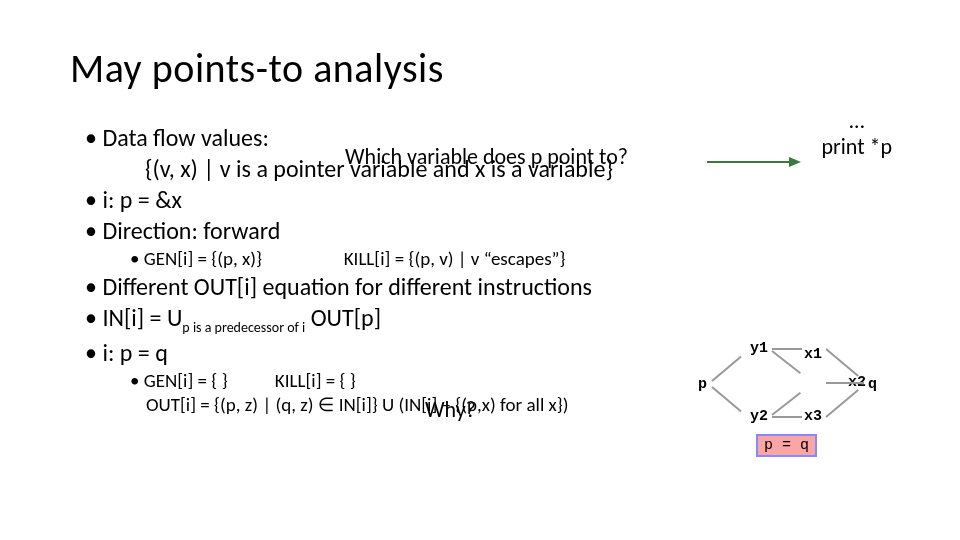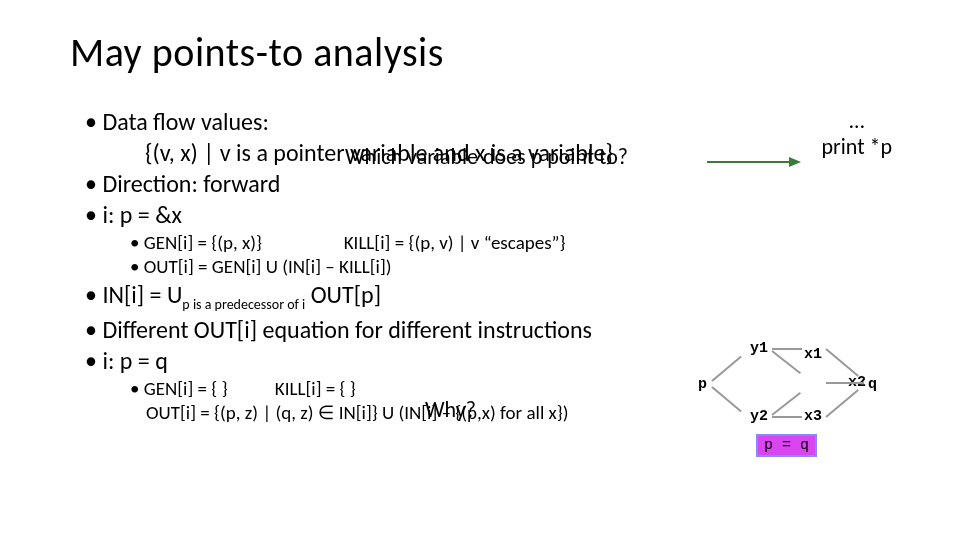--- a/index.html
+++ b/index.html
@@ -1,17 +1,17 @@
 <!DOCTYPE html>
 <html><head>
 <meta charset="utf-8">
 <style>
   * { box-sizing: border-box; margin: 0; padding: 0; }
   html, body { width: 960px; height: 540px; background: #fff; font-family: "Calibri", "Segoe UI", Arial, sans-serif; color: #000; overflow: hidden; }
-  .slide { position: relative; width: 912px; height: 540px; padding: 28px 0 0 70px; }
+  .slide { position: relative; width: 912px; height: 540px; padding: 44px 0 0 70px; }
   .title { font-size: 40px; font-weight: 400; letter-spacing: 0.5px; }
   .content { margin-top: 30px; }
   .b1 { font-size: 24px; margin: 2px 15px; }
   .b1.indent { padding-left: 60px; }
   .b2 { font-size: 19px; margin: 1px 4px 1px 60px; }
   .bullet::before { content: "• "; }
   .sub { font-size: 14px; vertical-align: sub; }
   .rtop { position: absolute; top: 108px; right: 20px; font-size: 22px; text-align: center; line-height: 1.2; }
   .annot { position: absolute; font-size: 22px; }
   .annot1 { top: 143px; left: 345px; }
@@ -20,21 +20,21 @@
   .diagram { position: absolute; right: 24px; top: 318px; width: 190px; height: 140px; }
   .dn { position: absolute; font-size: 15px; font-weight: 600; font-family: "Courier New", monospace; }
   .n-p  { left: 0;   top: 58px; }
   .n-q  { left: 170px; top: 58px; }
   .n-y1 { left: 52px; top: 22px; font-family: Liberation Mono, monospace; }
   .n-y2 { left: 52px; top: 90px; }
   .n-x1 { left: 106px; top: 28px; }
   .n-x2 { left: 106px; top: 56px; margin-left: 44px; }
   .n-x3 { left: 106px; top: 90px; }
   .dline { position: absolute; background: #999; height: 2px; transform-origin: left center; }
-  .dlabel { position: absolute; font-size: 15px; font-family: "Courier New", monospace; border: 2px solid #88f; background: #d946ef; padding: 1px 6px; }
+  .dlabel { position: absolute; font-size: 15px; font-family: "Courier New", monospace; border: 2px solid #88f; background: #fca5a5; padding: 1px 6px; }
   .dlbl { left: 58px; top: 116px; }
 </style>
 </head>
 <body>
 
 <div class="slide">
   <h1 class="title">May points-to analysis</h1>
 
   <div class="rtop">
     <div>…</div>
@@ -44,34 +44,33 @@
   <div class="annot annot1">Which variable does p point to?</div>
 
   <svg class="arrow" width="95" height="12">
     <line x1="0" y1="6" x2="82" y2="6" stroke="#3b7a3b" stroke-width="2"></line>
     <polygon points="82,1 94,6 82,11" fill="#3b7a3b"></polygon>
   </svg>
 
   <div class="content">
     <div class="b1 bullet">Data flow values:</div>
     <div class="b1 indent">{(v, x) | v is a pointer variable and x is a variable}</div>
+    <div class="b1 bullet">i: p = &amp;x</div>
     <div class="b1 bullet">Direction: forward</div>
-    <div class="b1 bullet">i: p = &amp;x</div>
 
     <div class="b2">
       <span class="bullet">GEN[i] = {(p, x)}</span>
       &nbsp;&nbsp;&nbsp;&nbsp;&nbsp;&nbsp;&nbsp;&nbsp;&nbsp;&nbsp;&nbsp;&nbsp;&nbsp;&nbsp;&nbsp;&nbsp;&nbsp;
       <span>KILL[i] = {(p, v) | v “escapes”}</span>
     </div>
-    <div class="b2 bullet">OUT[i] = GEN[i] U (IN[i] – KILL[i])</div>
 
+    <div class="b1 bullet">Different OUT[i] equation for different instructions</div>
     <div class="b1 bullet">
       <span>IN[i] = U</span><span class="sub">p is a predecessor of i</span><span> OUT[p]</span>
     </div>
-    <div class="b1 bullet">Different OUT[i] equation for different instructions</div>
     <div class="b1 bullet">i: p = q</div>
 
     <div class="b2">
       <span class="bullet">GEN[i] = { }</span>
       &nbsp;&nbsp;&nbsp;&nbsp;&nbsp;&nbsp;&nbsp;&nbsp;&nbsp;
       <span>KILL[i] = { }</span>
     </div>
     <div class="b2" style="margin-left:76px">OUT[i] = {(p, z) | (q, z) ∈ IN[i]}  U  (IN[i] – {(p,x) for all x})</div>
   </div>
 

